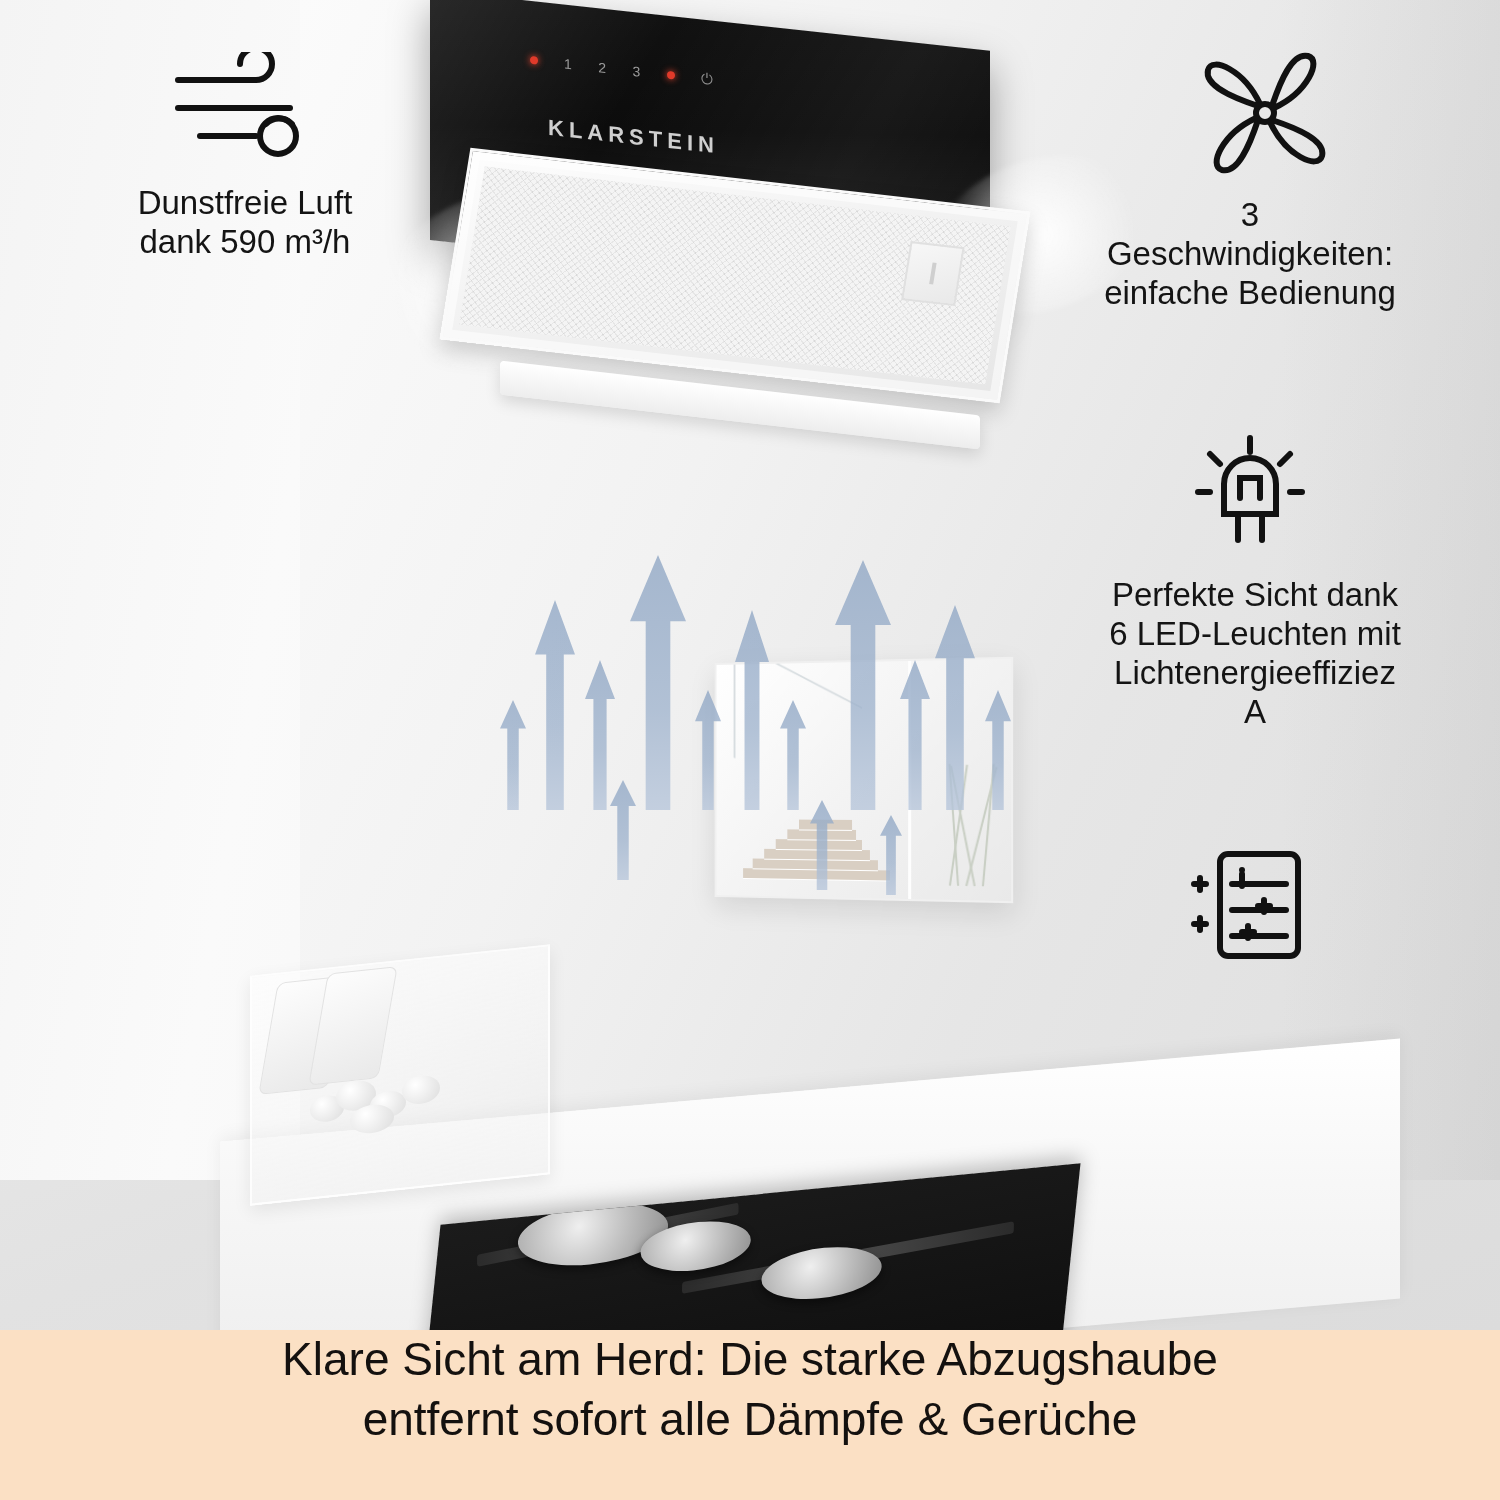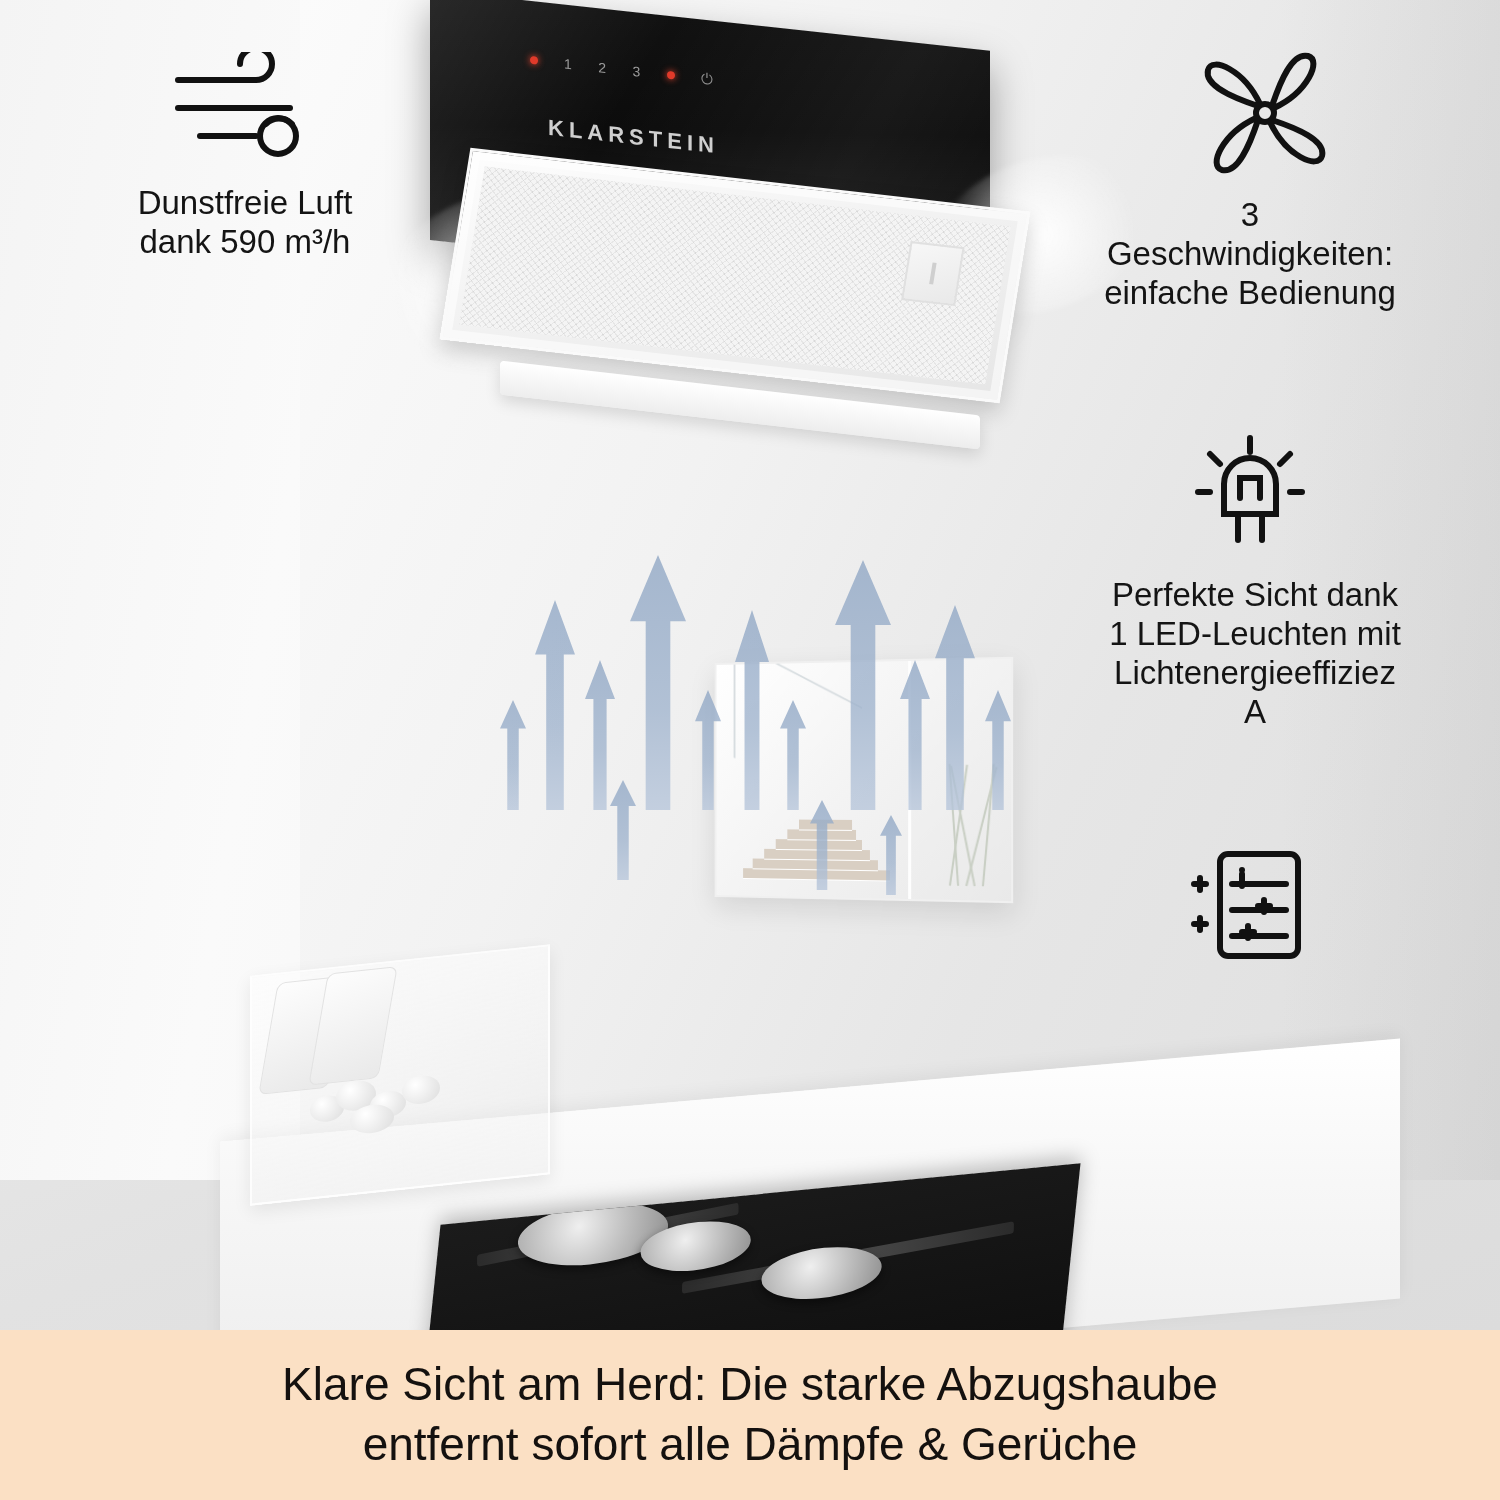--- a/index.html
+++ b/index.html
@@ -203,21 +203,21 @@
   .f-speed .icon { margin: 0 0 14px 180px; width: 140px; }
   .f-led   { left: 1020px; top: 430px; width: 470px; }
   .f-led .icon { margin: 0 0 12px 170px; width: 120px; }
   .f-filter{ left: 1050px; top: 840px; width: 440px; }
   .f-filter .icon { margin: 0 0 14px 140px; width: 110px; }
 
   
   .banner {
     position: absolute; left: 0; top: 1330px; width: 1500px; height: 170px;
     background: #fbe0c4;
-    display: flex; align-items: center; justify-content: center;
+    display: flex; justify-content: center;
   }
   .banner-text {
     font-size: 46px; line-height: 1.3; color: #14110f; text-align: center;
     padding: 0 40px; white-space: pre-line;
   }
 </style>
 </head>
 <body>
 
 <div id="stage">
@@ -350,21 +350,21 @@
         <path d="M72 84 V110"></path>
         <path d="M50 68 V48 h20 v20"></path>
         <path d="M60 8 V22"></path>
         <path d="M20 24 L30 34"></path>
         <path d="M100 24 L90 34"></path>
         <path d="M8 62 H20"></path>
         <path d="M112 62 H100"></path>
       </svg>
     </span>
     <div class="label">Perfekte Sicht dank
-1 LED-Leuchten mit
+6 LED-Leuchten mit
 Lichtenergieeffiziez
 A</div>
   </div>
 
   <div class="feature right f-filter">
     <span class="icon">
       <svg viewBox="0 0 120 130" width="120" height="130" fill="none" stroke="#111" stroke-width="6" stroke-linecap="round">
         <rect x="30" y="14" width="78" height="102" rx="8"></rect>
         <path d="M42 44 H96"></path>
         <path d="M42 70 H96"></path>

